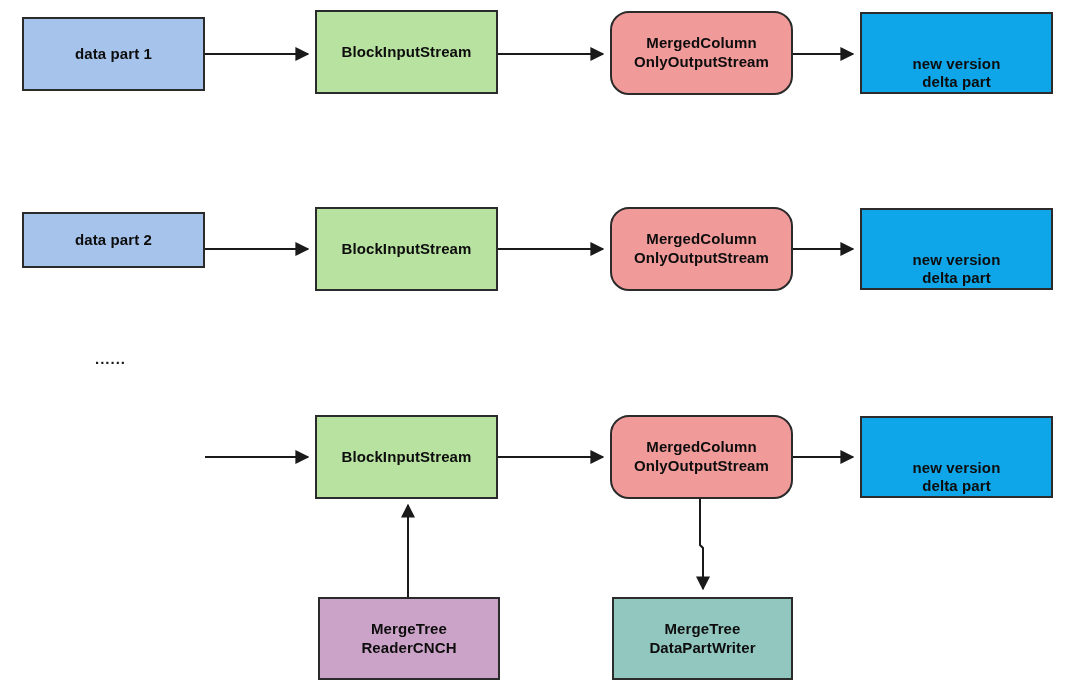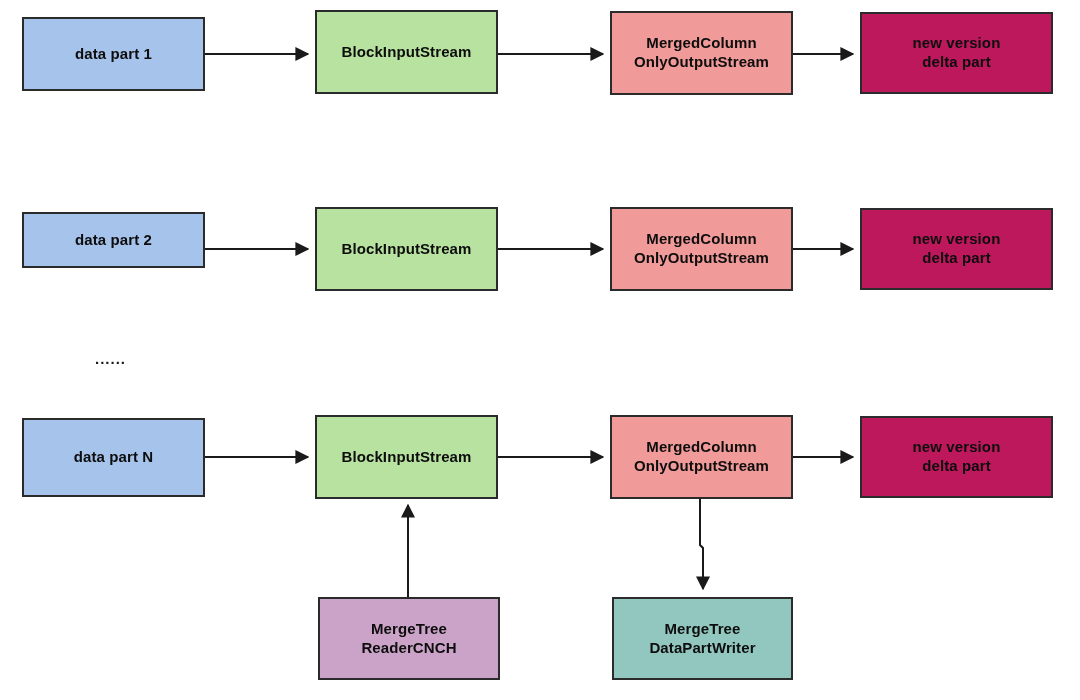--- a/index.html
+++ b/index.html
@@ -28,22 +28,22 @@
     font-size: 15px;
     font-weight: bold;
     color: #0d0d0d;
     line-height: 1.25;
     letter-spacing: 0.1px;
     white-space: pre-line;
     user-select: none;
   }
   .node-blue   { background: #a6c3ec; }
   .node-green  { background: #b8e2a0; justify-content: center; }
-  .node-red    { background: #f09a99; }
-  .node-orange { background: #be185d; }
+  .node-red    { background: #f09a99; border-radius: 19px; }
+  .node-orange { background: #0ea5e9; align-items: flex-end; }
   .node-purple { background: #cca3c8; }
   .node-teal   { background: #92c7c0; }
 
   .edge-layer {
     position: absolute;
     left: 0;
     top: 0;
     width: 1080px;
     height: 700px;
     pointer-events: none;
@@ -117,23 +117,20 @@
 OnlyOutputStream</span>
   </div>
 
   <div class="node node-orange" style="left:860px; top:208px; width:193px; height:82px;">
     <span>new version
 delta part</span>
   </div>
 
   <div class="ellipsis" style="left:95px; top:350px;">......</div>
 
-  <div class="node node-blue" style="left:22px; top:418px; width:183px; height:79px;">
-    <span>data part N</span>
-  </div>
 
   <div class="node node-green" style="left:315px; top:415px; width:183px; height:84px;">
     <span>BlockInputStream</span>
   </div>
 
   <div class="node node-red" style="left:610px; top:415px; width:183px; height:84px;">
     <span>MergedColumn
 OnlyOutputStream</span>
   </div>
 

